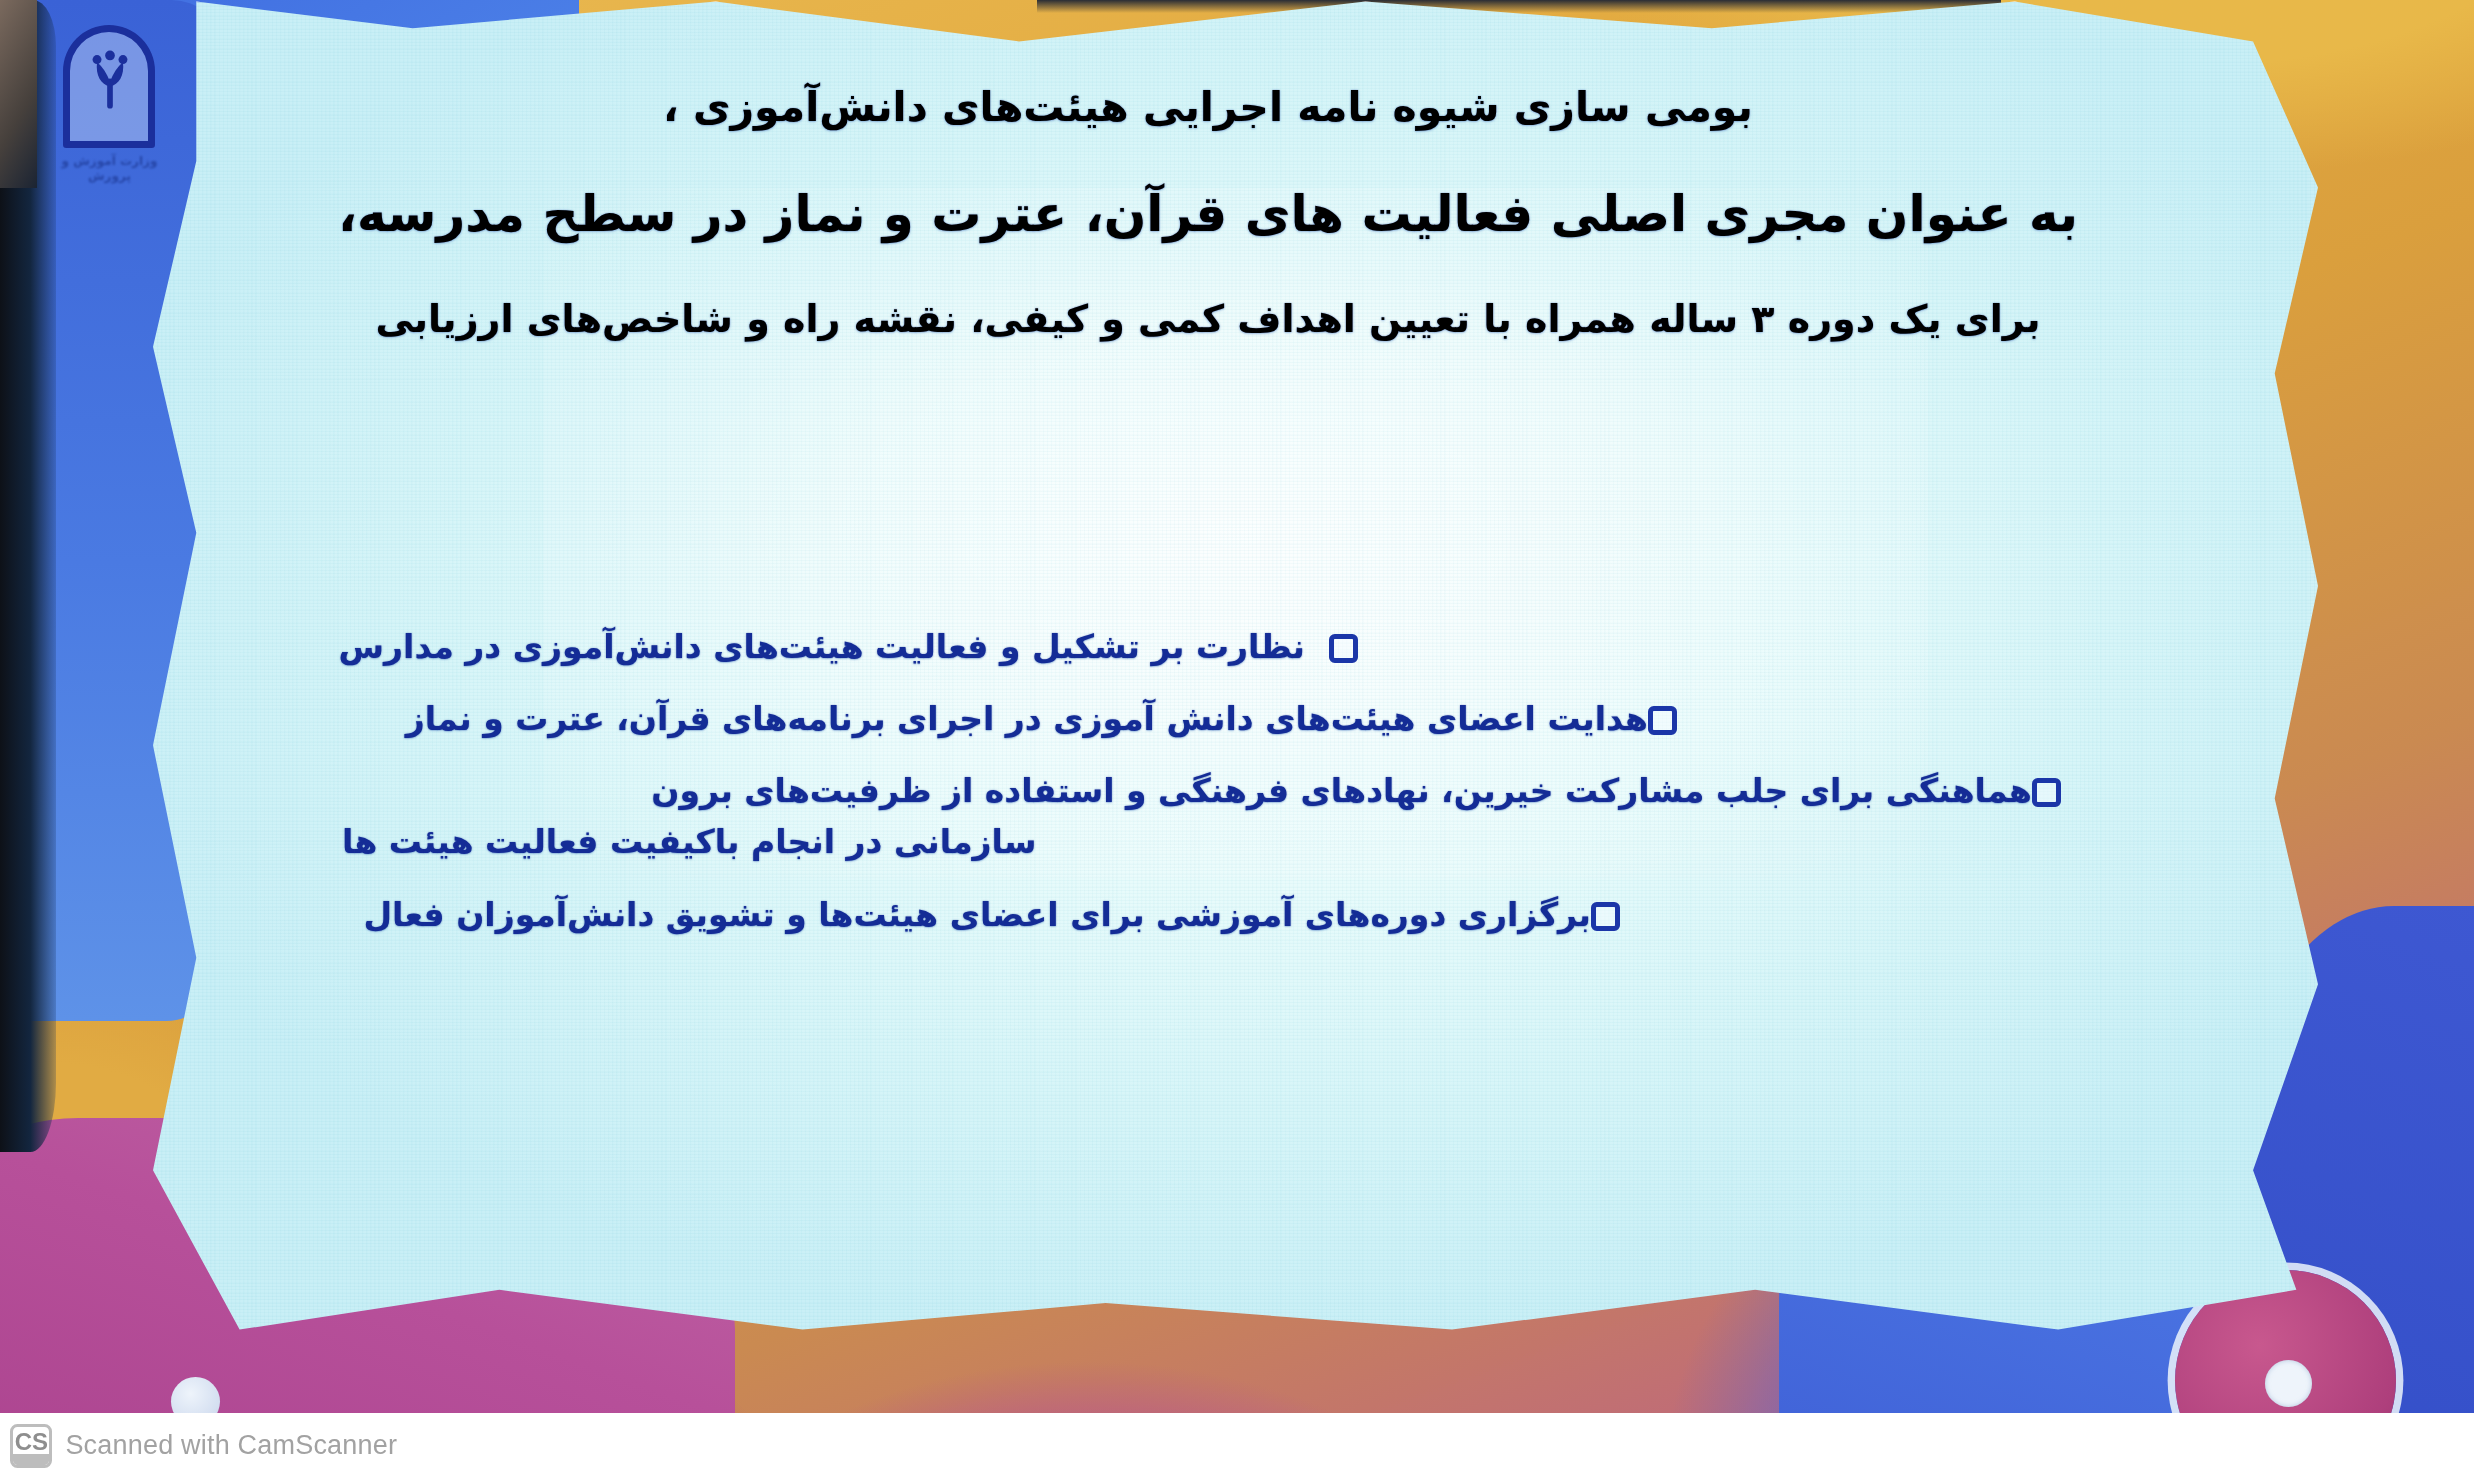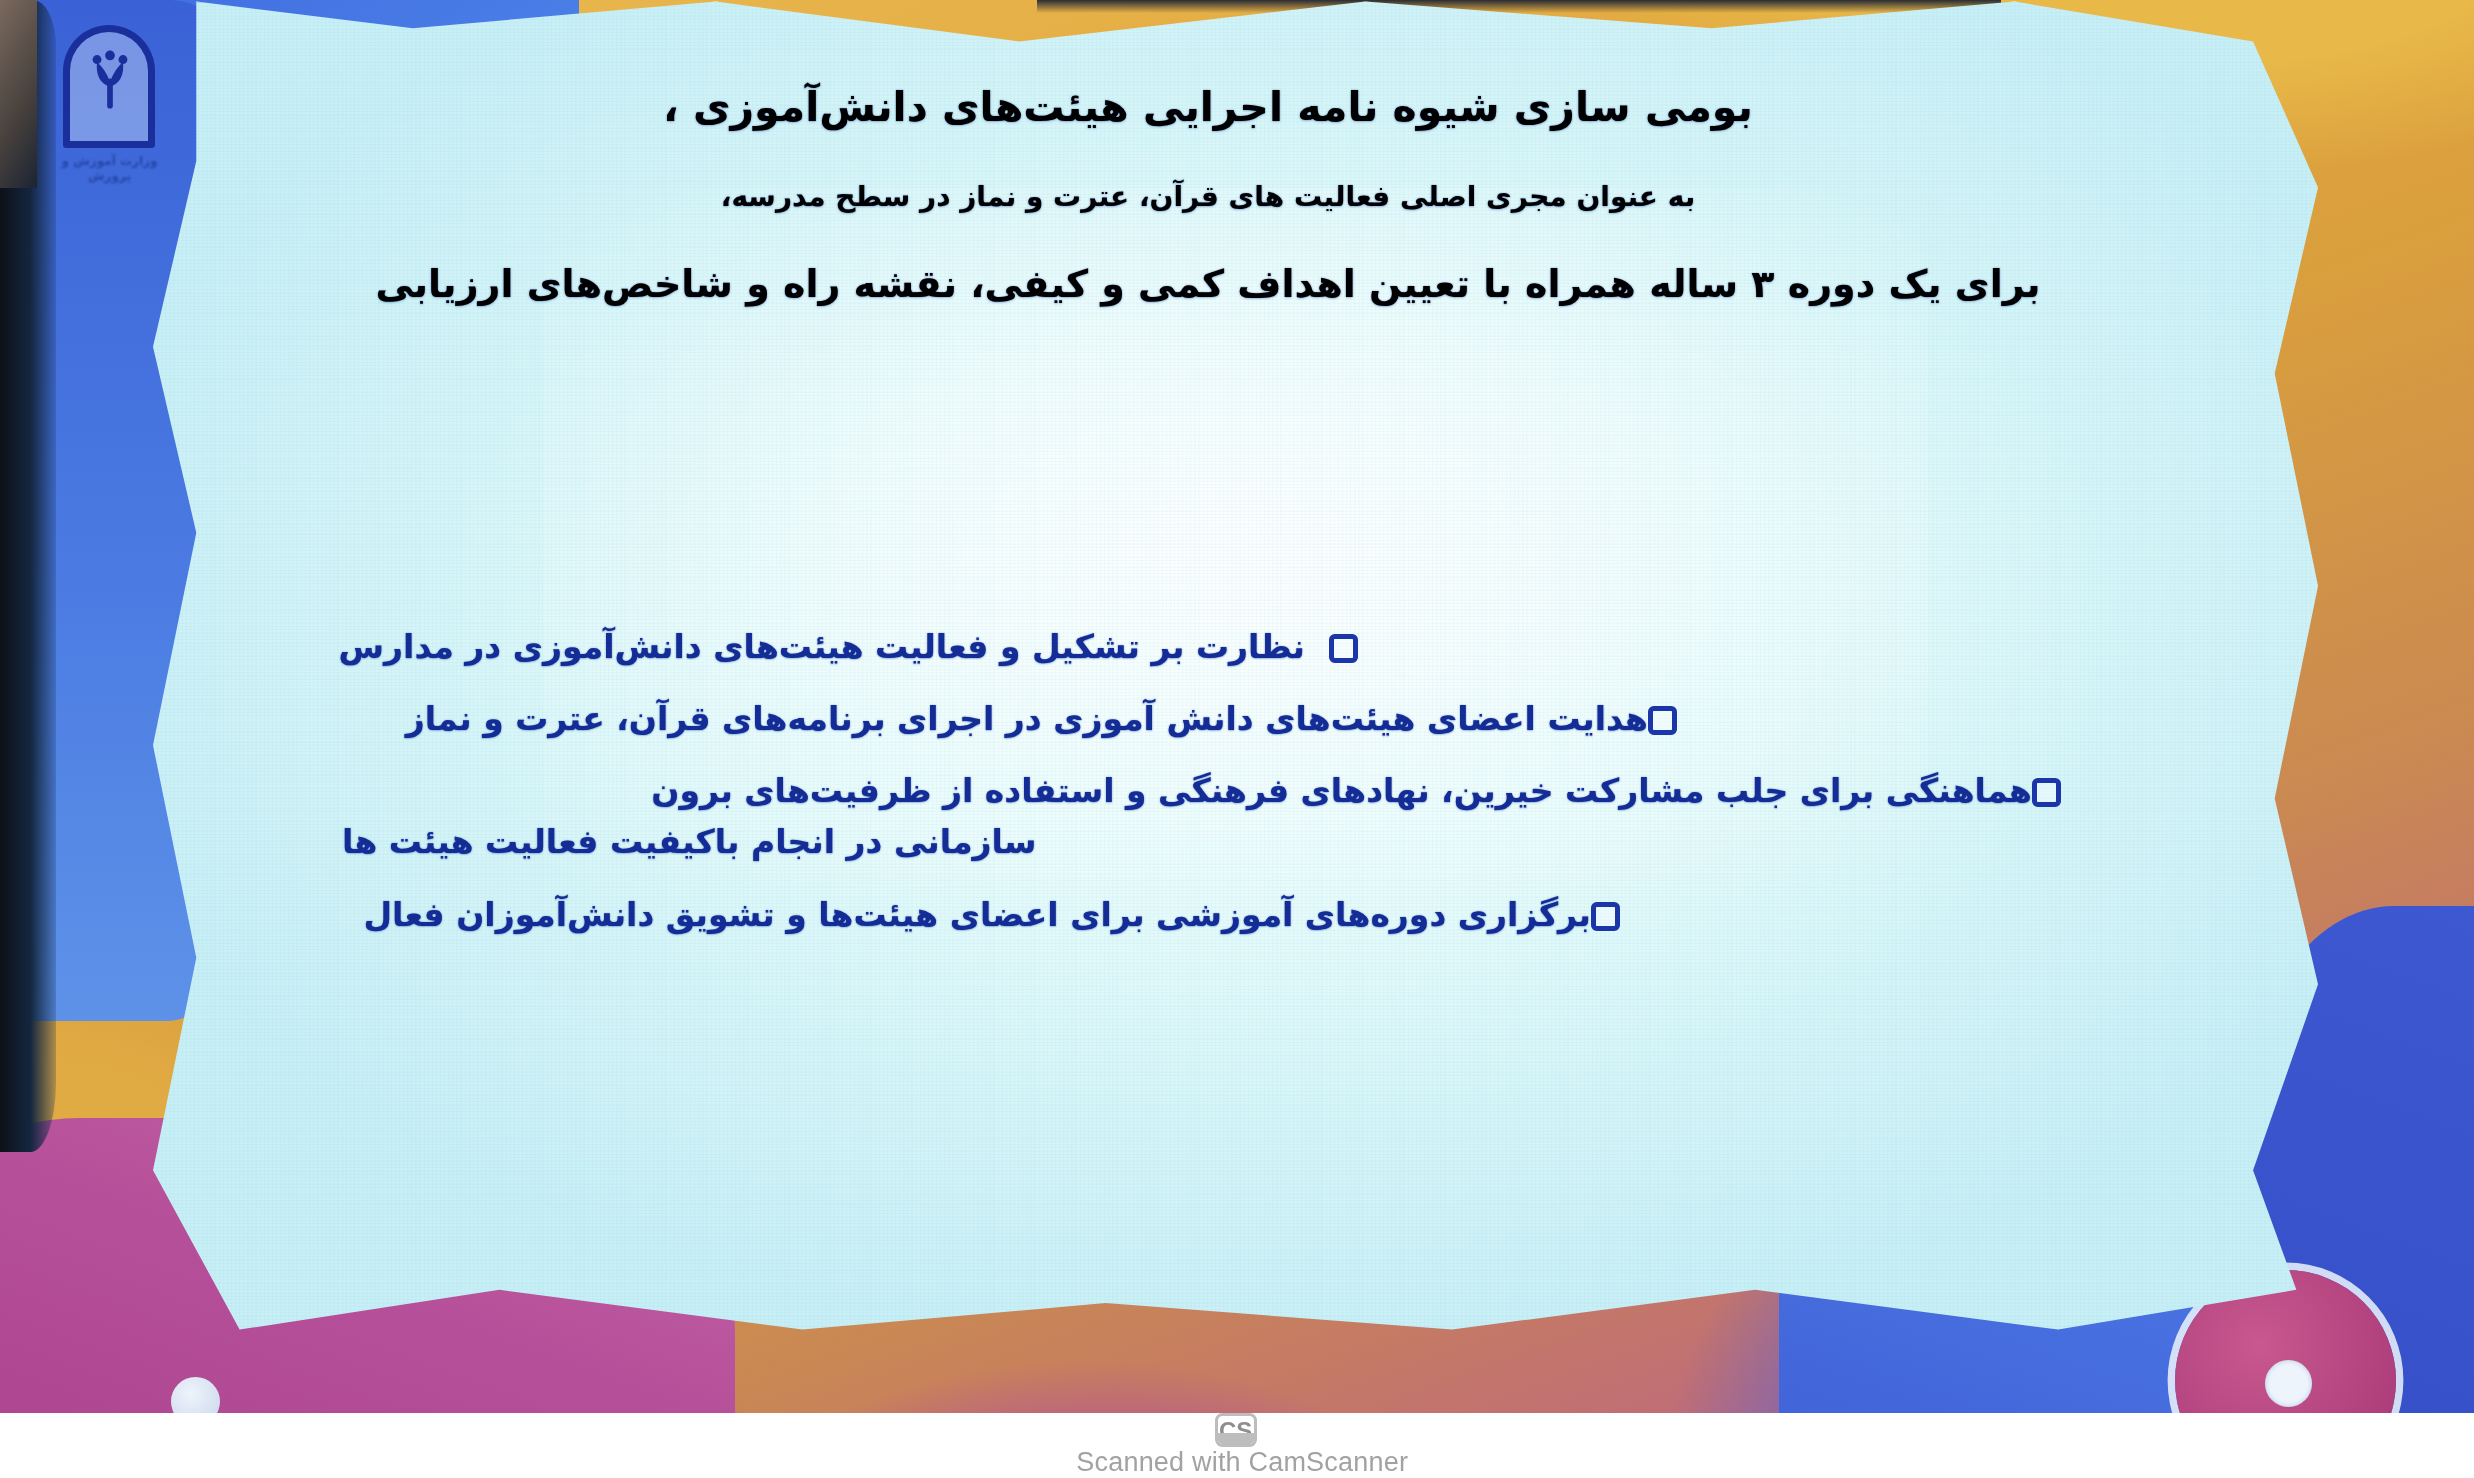--- a/index.html
+++ b/index.html
@@ -226,21 +226,21 @@
                  0 0.8px 2.5px rgba(120,170,215,0.55);
     filter: blur(0.3px);
   }
   .headline .hl-line {
     display: block;
     margin-bottom: 34px;
     white-space: nowrap;
   }
   .headline .hl-line:last-child { margin-bottom: 0; }
   .hl-line.l1 { font-size: 41px; }
-  .hl-line.l2 { font-size: 28px; }
+  .hl-line.l2 { font-size: 50px; }
   .hl-line.l3 { font-size: 38px; }
 
   .bullet-list {
     position: absolute;
     left: 245px;
     top: 621px;
     width: 1977px;
     direction: rtl;
     list-style: none;
     margin: 0;
@@ -291,21 +291,20 @@
 
   
   .cs-footer {
     position: absolute;
     left: 0;
     top: 1413px;
     width: 2475px;
     height: 65px;
     background: #ffffff;
     display: flex;
-    flex-direction: column;
     align-items: center;
     direction: ltr;
     padding-left: 11.4px;
     box-sizing: border-box;
   }
   .cs-badge {
     position: relative;
     width: 42px;
     height: 44px;
     border: 3.3px solid #bdbdbd;

